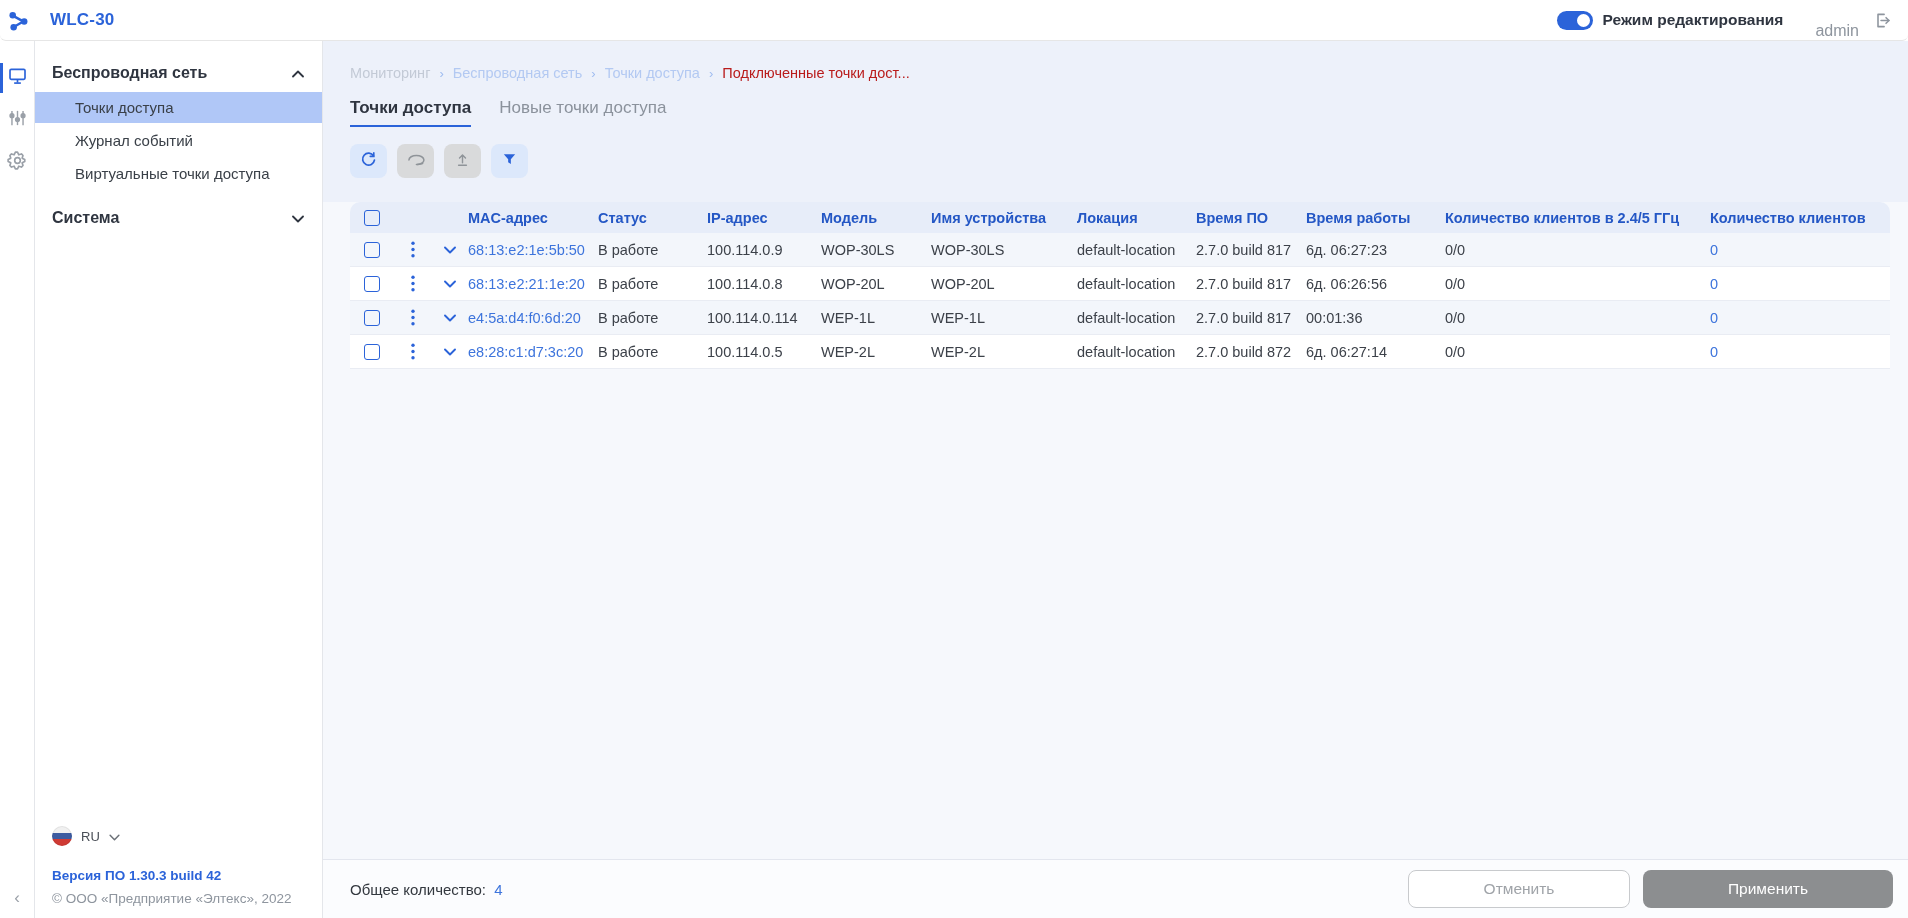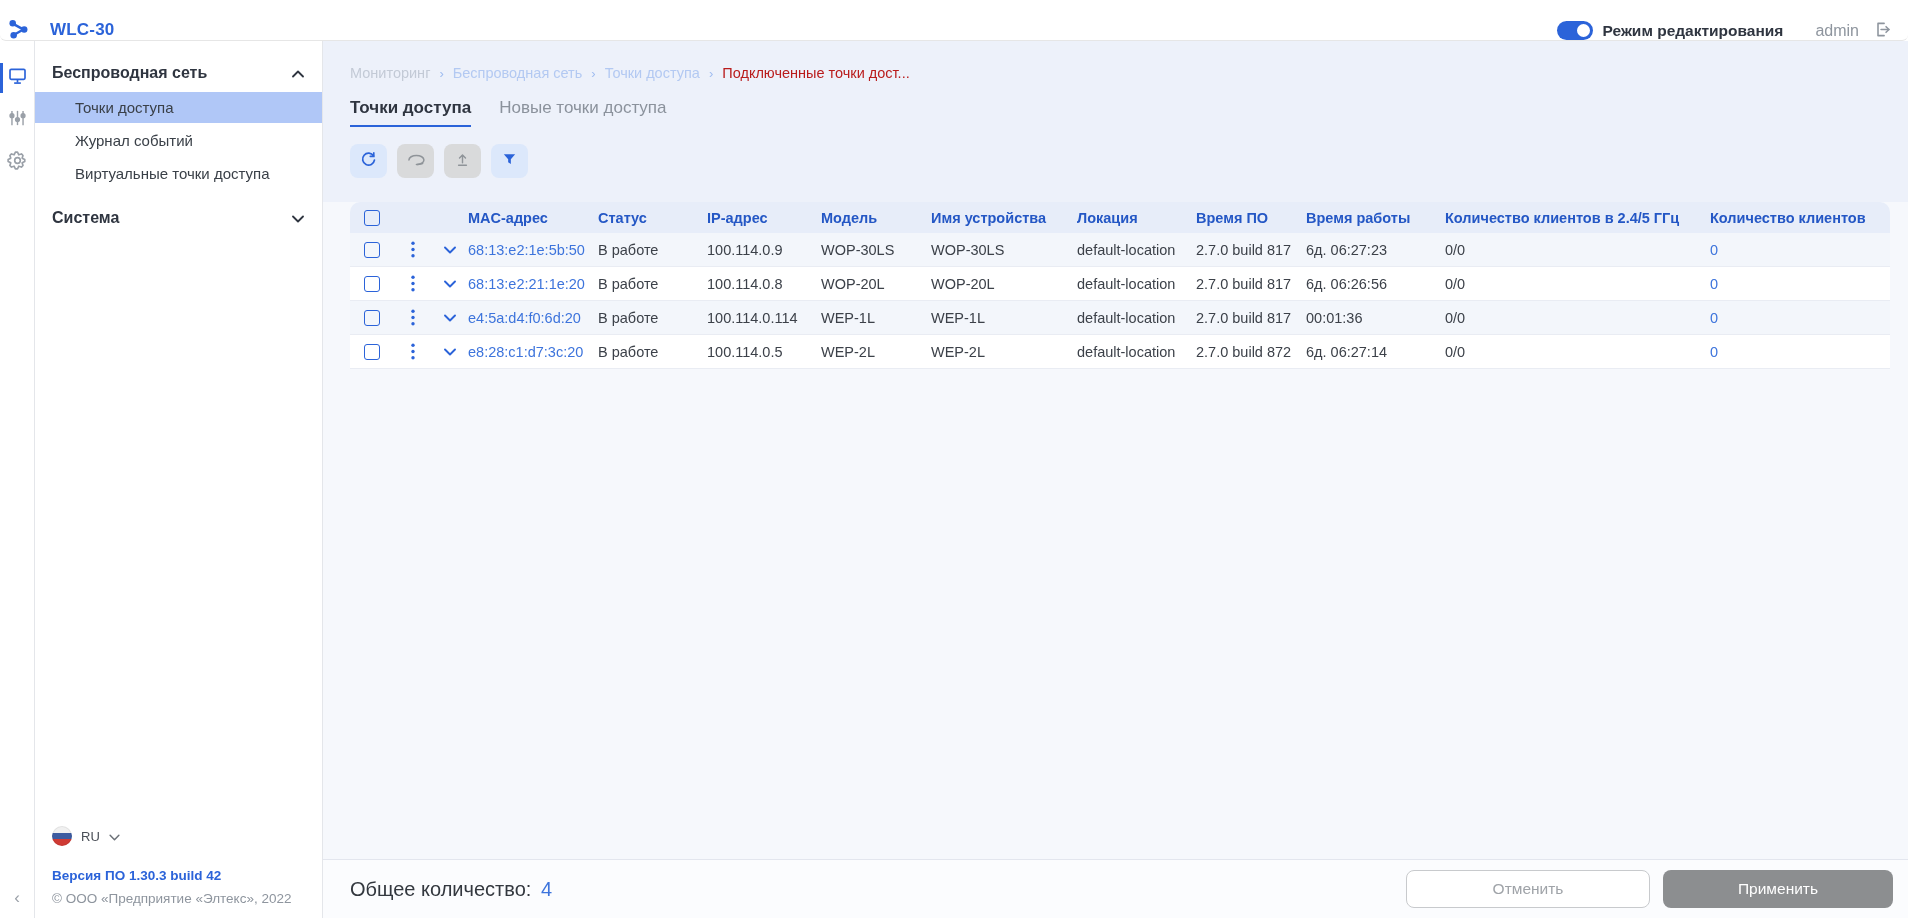--- a/index.html
+++ b/index.html
@@ -1,21 +1,21 @@
 <!DOCTYPE html>
 <html><head>
 <meta charset="utf-8">
 <style>
   * { margin:0; padding:0; box-sizing:border-box; }
   html,body { width:1908px; height:918px; }
   body { font-family:"Liberation Sans","DejaVu Sans",sans-serif; background:#fff; overflow:hidden; }
   .app { width:1908px; height:918px; display:flex; flex-direction:column; }
 
   
-  .topbar { height:41px; background:#fff; border-bottom:1px solid #e6e6e6; display:flex; align-items:flex-end; flex:0 0 41px;border-radius:6px; }
+  .topbar { height:41px; background:#fff; border-bottom:1px solid #e6e6e6; display:flex; align-items:center; flex:0 0 41px;border-radius:6px; }
   .logo-wrap { width:35px; display:flex; justify-content:center; }
   .brand { color:#2b63d9; font-weight:700; font-size:17px; margin-left:15px; letter-spacing:.2px; }
   .topbar .spacer { flex:1; }
   .toggle { width:36px; height:19px; border-radius:10px; background:#2b63d9; position:relative; cursor:pointer; }
   .toggle .knob { position:absolute; right:1px; top:1px; width:17px; height:17px; border-radius:50%; background:#fff; border:2px solid #2b63d9; }
   .edit-label { margin-left:10px; font-size:15.5px; font-weight:700; color:#2f3540; }
   .username { margin-left:32px; font-size:16px; color:#8e959e;margin-top:22px; }
   .logout { margin:0 16px 0 12px; display:flex; cursor:pointer; }
 
   
@@ -64,26 +64,26 @@
   .trow { height:34px; background:#fff; border-bottom:1px solid #e9ecf3; font-size:14.5px; color:#3c4149; }
   .trow.odd { background:#f3f6fb; }
   .cell { overflow:hidden; text-overflow:ellipsis; white-space:nowrap; padding-right:8px; }
   .cell.ctrl { display:flex; justify-content:center; padding-right:0; }
   .checkbox { width:16px; height:16px; border:1.5px solid #2b63d9; border-radius:3px; background:transparent; cursor:pointer; }
   .link { color:#3d74dc; cursor:pointer; }
   .kebab, .row-chevron { display:flex; cursor:pointer; }
 
   
   .footer { margin-top:auto; height:59px; background:#fbfcfe; border-top:1px solid #e3e6ee; display:flex; align-items:center; padding:0 15px 0 27px; }
-  .total { font-size:20px; color:#33383f; }
+  .total { font-size:15px; color:#33383f; }
   .total .link { margin-left:4px; }
   .footer .spacer { flex:1; }
   .btn { height:38px; border-radius:8px; font-size:15.5px; font-family:inherit; cursor:pointer; }
-  .btn-cancel { width:244px; background:#fff; border:1px solid #c8cacd; color:#9fa3a8; }
-  .btn-apply { width:230px; background:#8c8e90; border:none; color:#fff; margin-left:13px; }
+  .btn-cancel { width:222px; background:#fff; border:1px solid #c8cacd; color:#9fa3a8; }
+  .btn-apply { width:250px; background:#8c8e90; border:none; color:#fff; margin-left:13px; }
 </style>
 </head>
 <body>
 
 <div class="app">
 
   <div class="topbar">
     <div class="logo-wrap">
       <svg width="23" height="23" viewBox="0 0 24 24">
         <line x1="7" y1="7" x2="18" y2="13" stroke="#2b63d9" stroke-width="2.6"></line>

